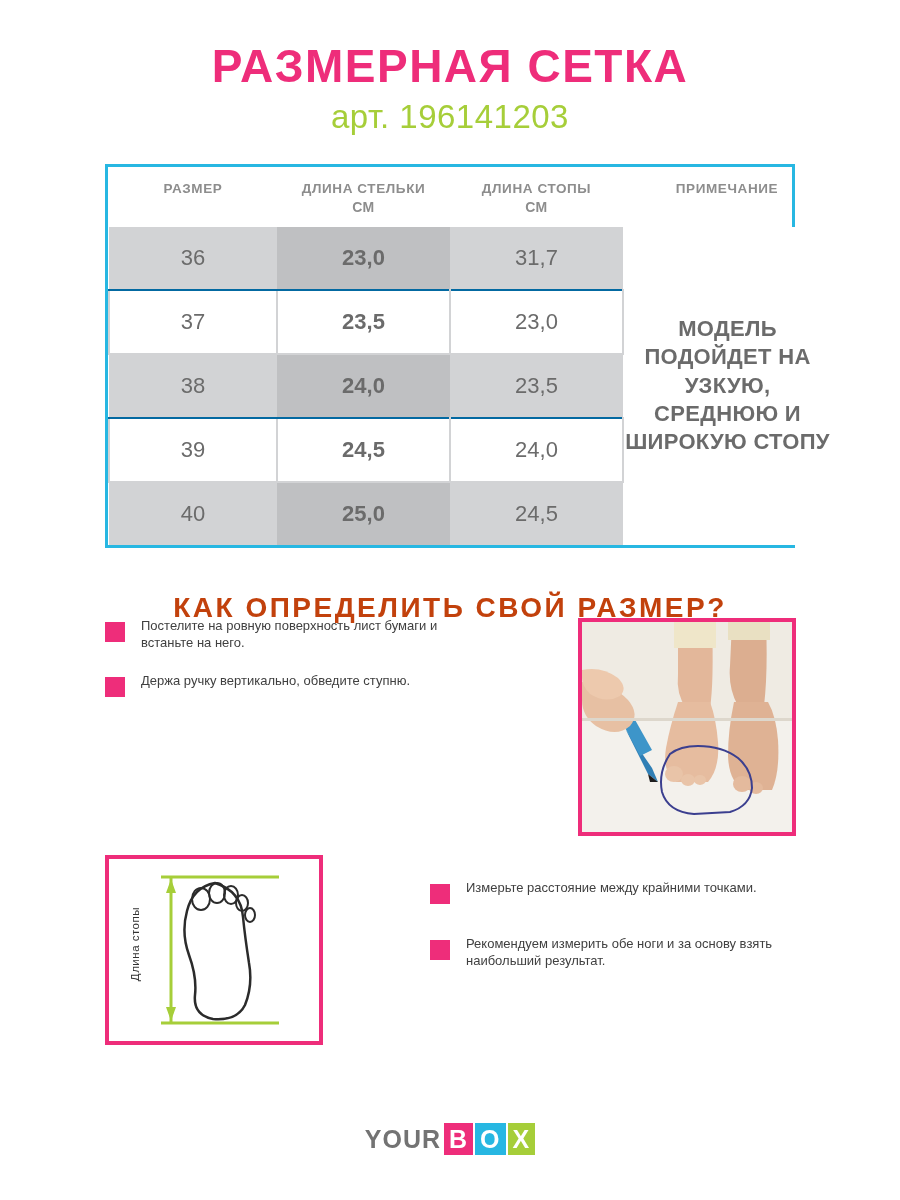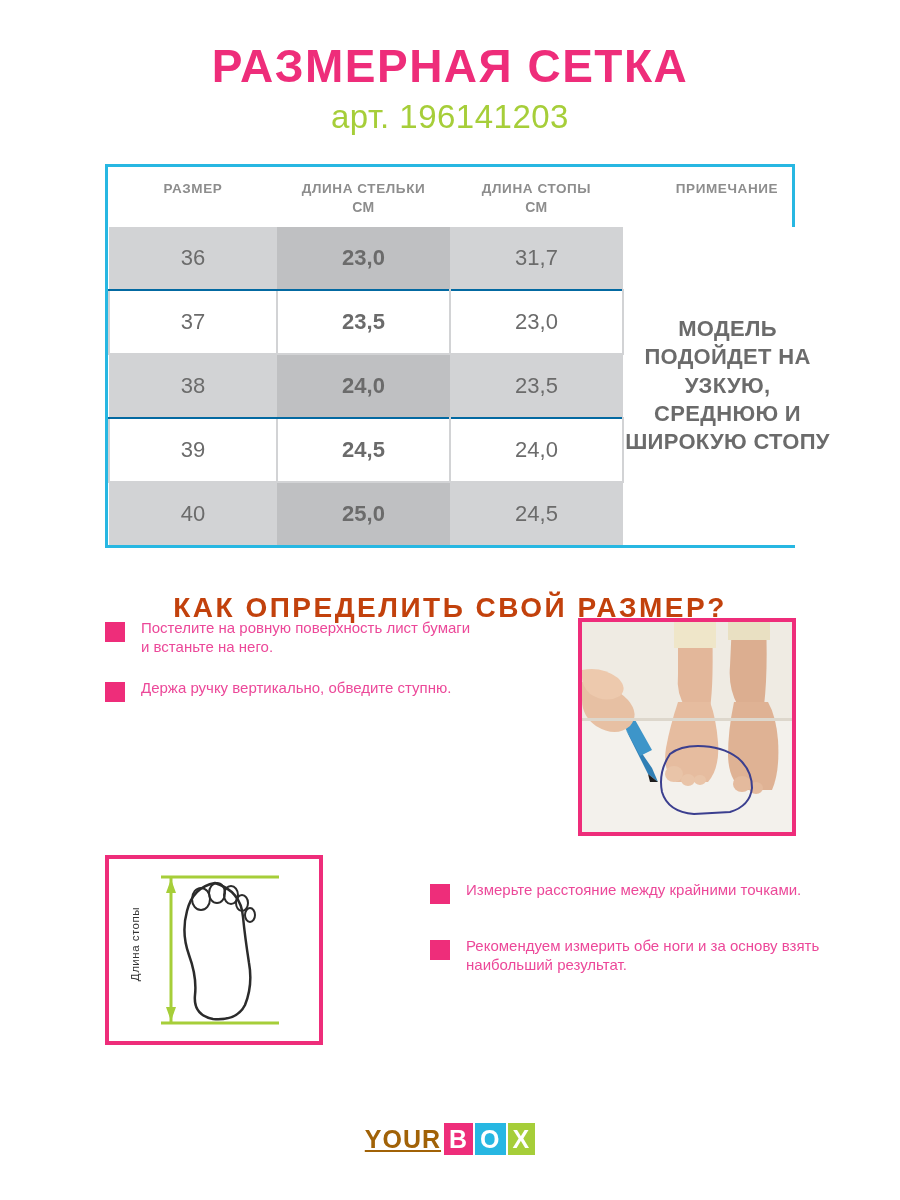--- a/index.html
+++ b/index.html
@@ -130,22 +130,22 @@
   }
   .bullet .marker {
     width: 20px;
     height: 20px;
     background: #ee2d7a;
     flex: 0 0 20px;
     margin-top: 4px;
     margin-right: 16px;
   }
   .bullet .text {
-    font-size: 15px;
-    color: #ec4899;
+    font-size: 13px;
+    color: #404040;
     line-height: 1.28;
   }
 
   
   .photo {
     position: absolute;
     left: 578px;
     top: 618px;
     width: 218px;
     height: 218px;
@@ -190,21 +190,21 @@
   .logo {
     position: absolute;
     left: 0;
     right: 0;
     bottom: 46px;
     text-align: center;
     font-size: 25px;
     font-weight: bold;
     letter-spacing: 1px;
   }
-  .logo .your { color: #a16207; text-decoration: underline; }
+  .logo .your { color: #737373; }
   .logo .b { background: #ee2d7a; color: #fff; padding: 2px 5px; margin-left: 3px; }
   .logo .o { background: #27b7e2; color: #fff; padding: 2px 5px; margin-left: 2px; }
   .logo .x { background: #a6ce39; color: #fff; padding: 2px 5px; margin-left: 2px; }
 </style>
 </head>
 <body>
 
 <div class="header">
   <div class="title">РАЗМЕРНАЯ СЕТКА</div>
   <div class="subtitle">арт. 196141203</div>

